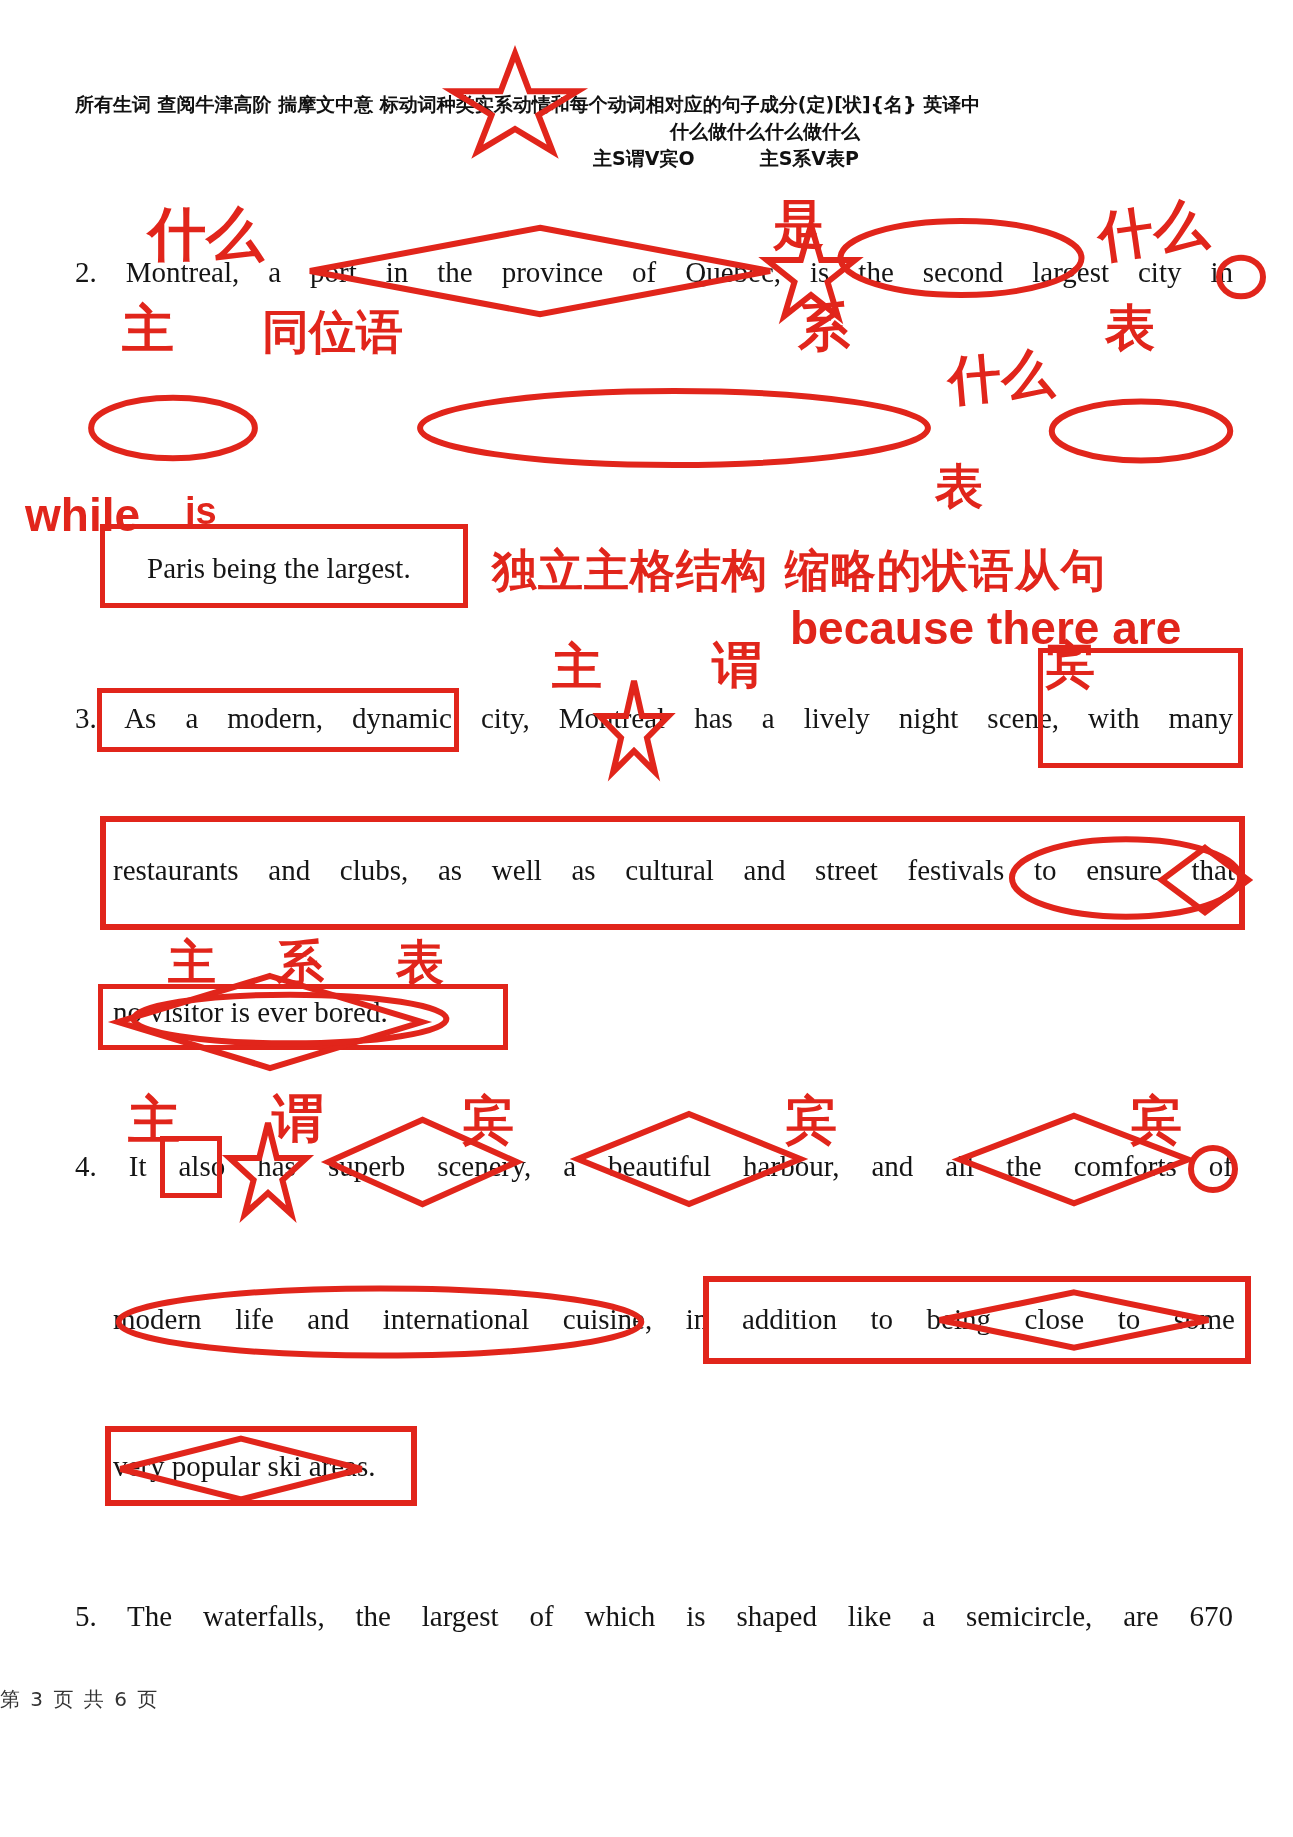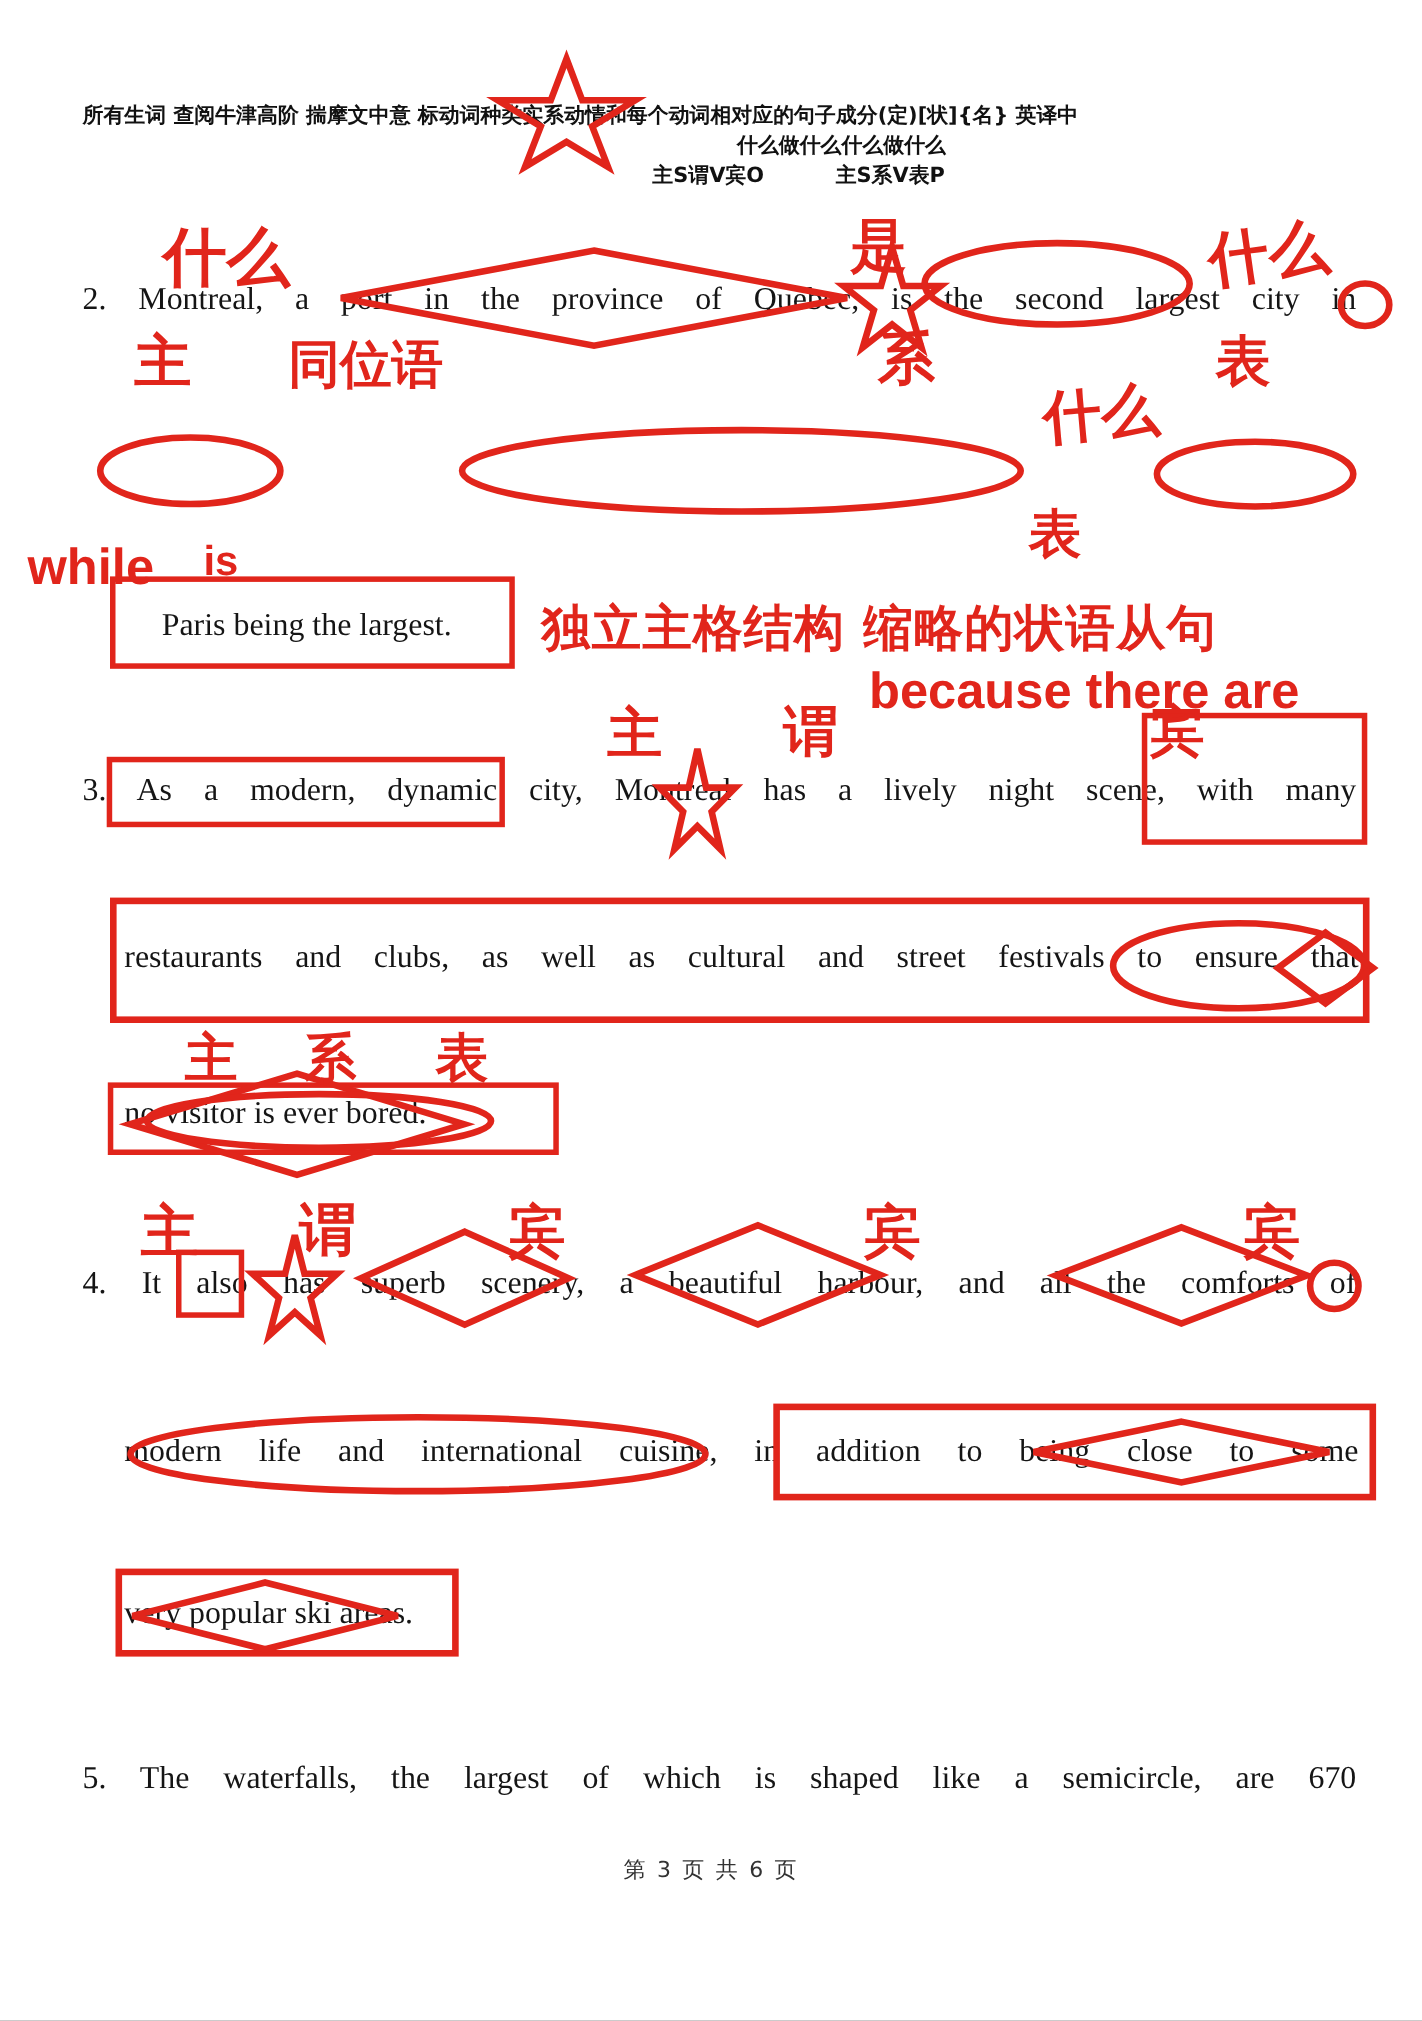--- a/index.html
+++ b/index.html
@@ -33,21 +33,21 @@
   .red-en{
     font-family:"Liberation Sans", sans-serif;
     font-weight:bold;color:#e1251b;line-height:1;white-space:nowrap;
     z-index:6;
   }
   .red-box{border:5px solid #e1251b;z-index:5;}
   svg.shape{z-index:5;overflow:visible;}
   svg.shape *{fill:none;stroke:#e1251b;stroke-width:6;vector-effect:non-scaling-stroke;stroke-linejoin:miter;}
   .footer{
     font-family:"DejaVu Sans", sans-serif;font-size:20px;color:#333;
-    width:100%;text-align:center;letter-spacing:2px;
+    width:100%;text-align:left;letter-spacing:2px;
   }
 </style>
 </head>
 <body>
 
 <div class="page">
 
   <div class="abs hdr" style="left:75px;top:92px;width:935px;">所有生词 查阅牛津高阶 揣摩文中意 标动词种类实系动情和每个动词相对应的句子成分(定)[状]{名} 英译中</div>
 
   <svg class="shape abs" style="left:450px;top:48px;width:130px;height:108px;" viewBox="0 0 100 100" preserveAspectRatio="none" aria-hidden="true">

